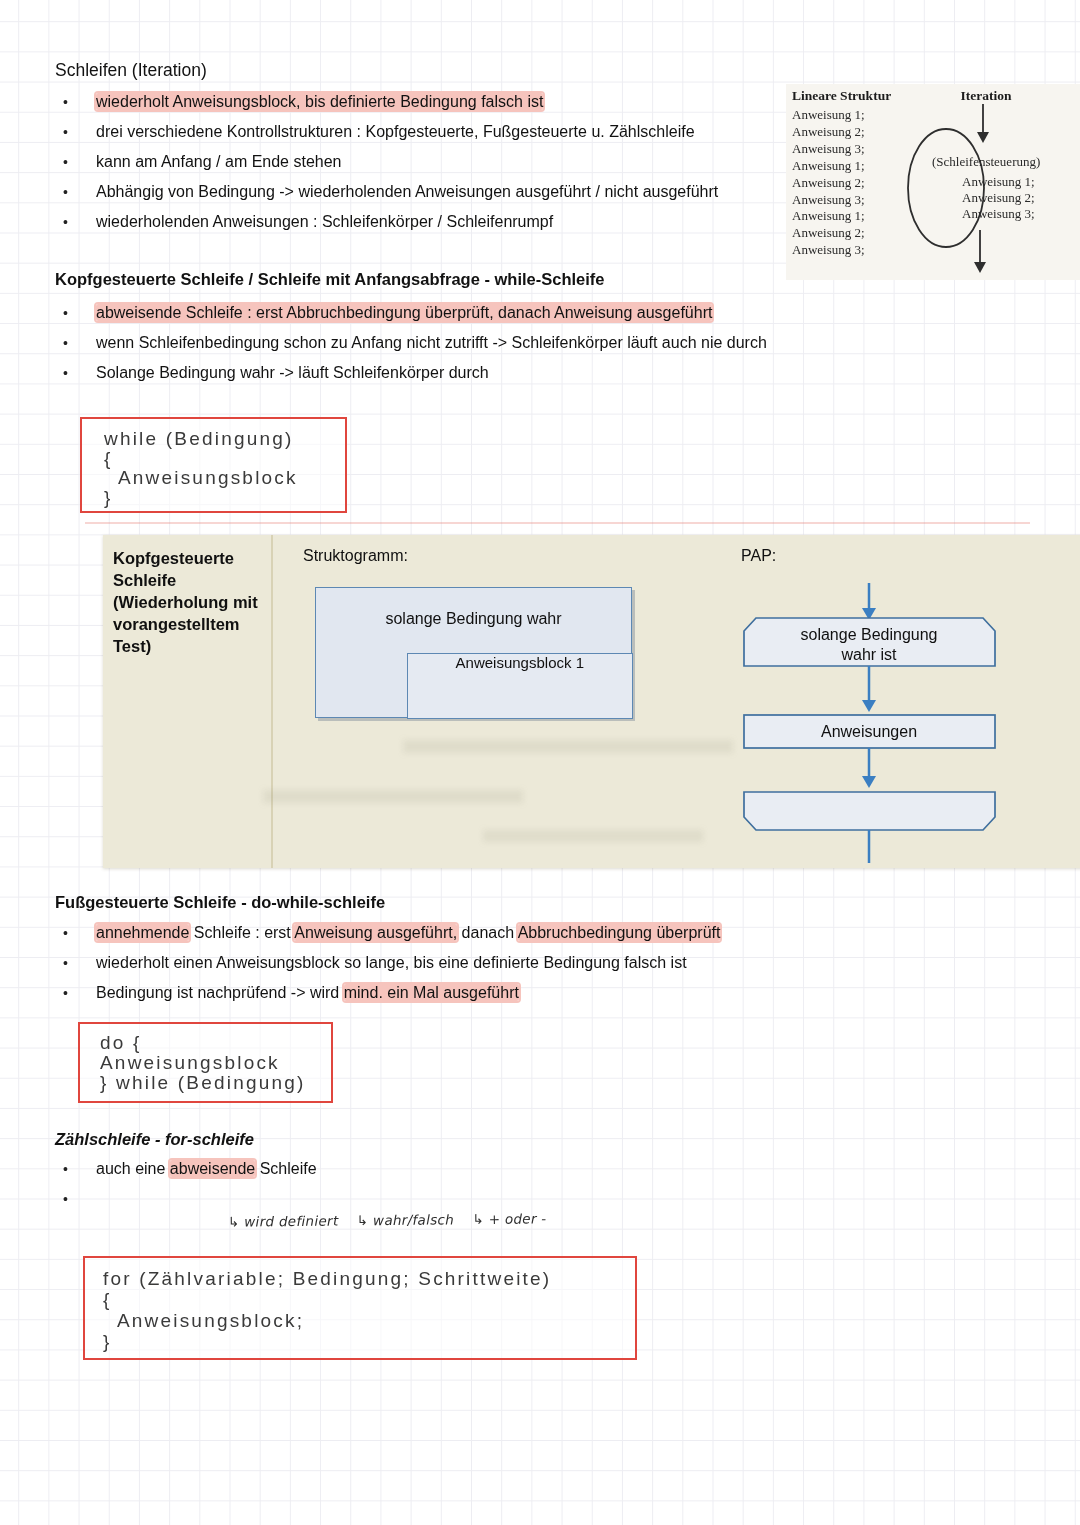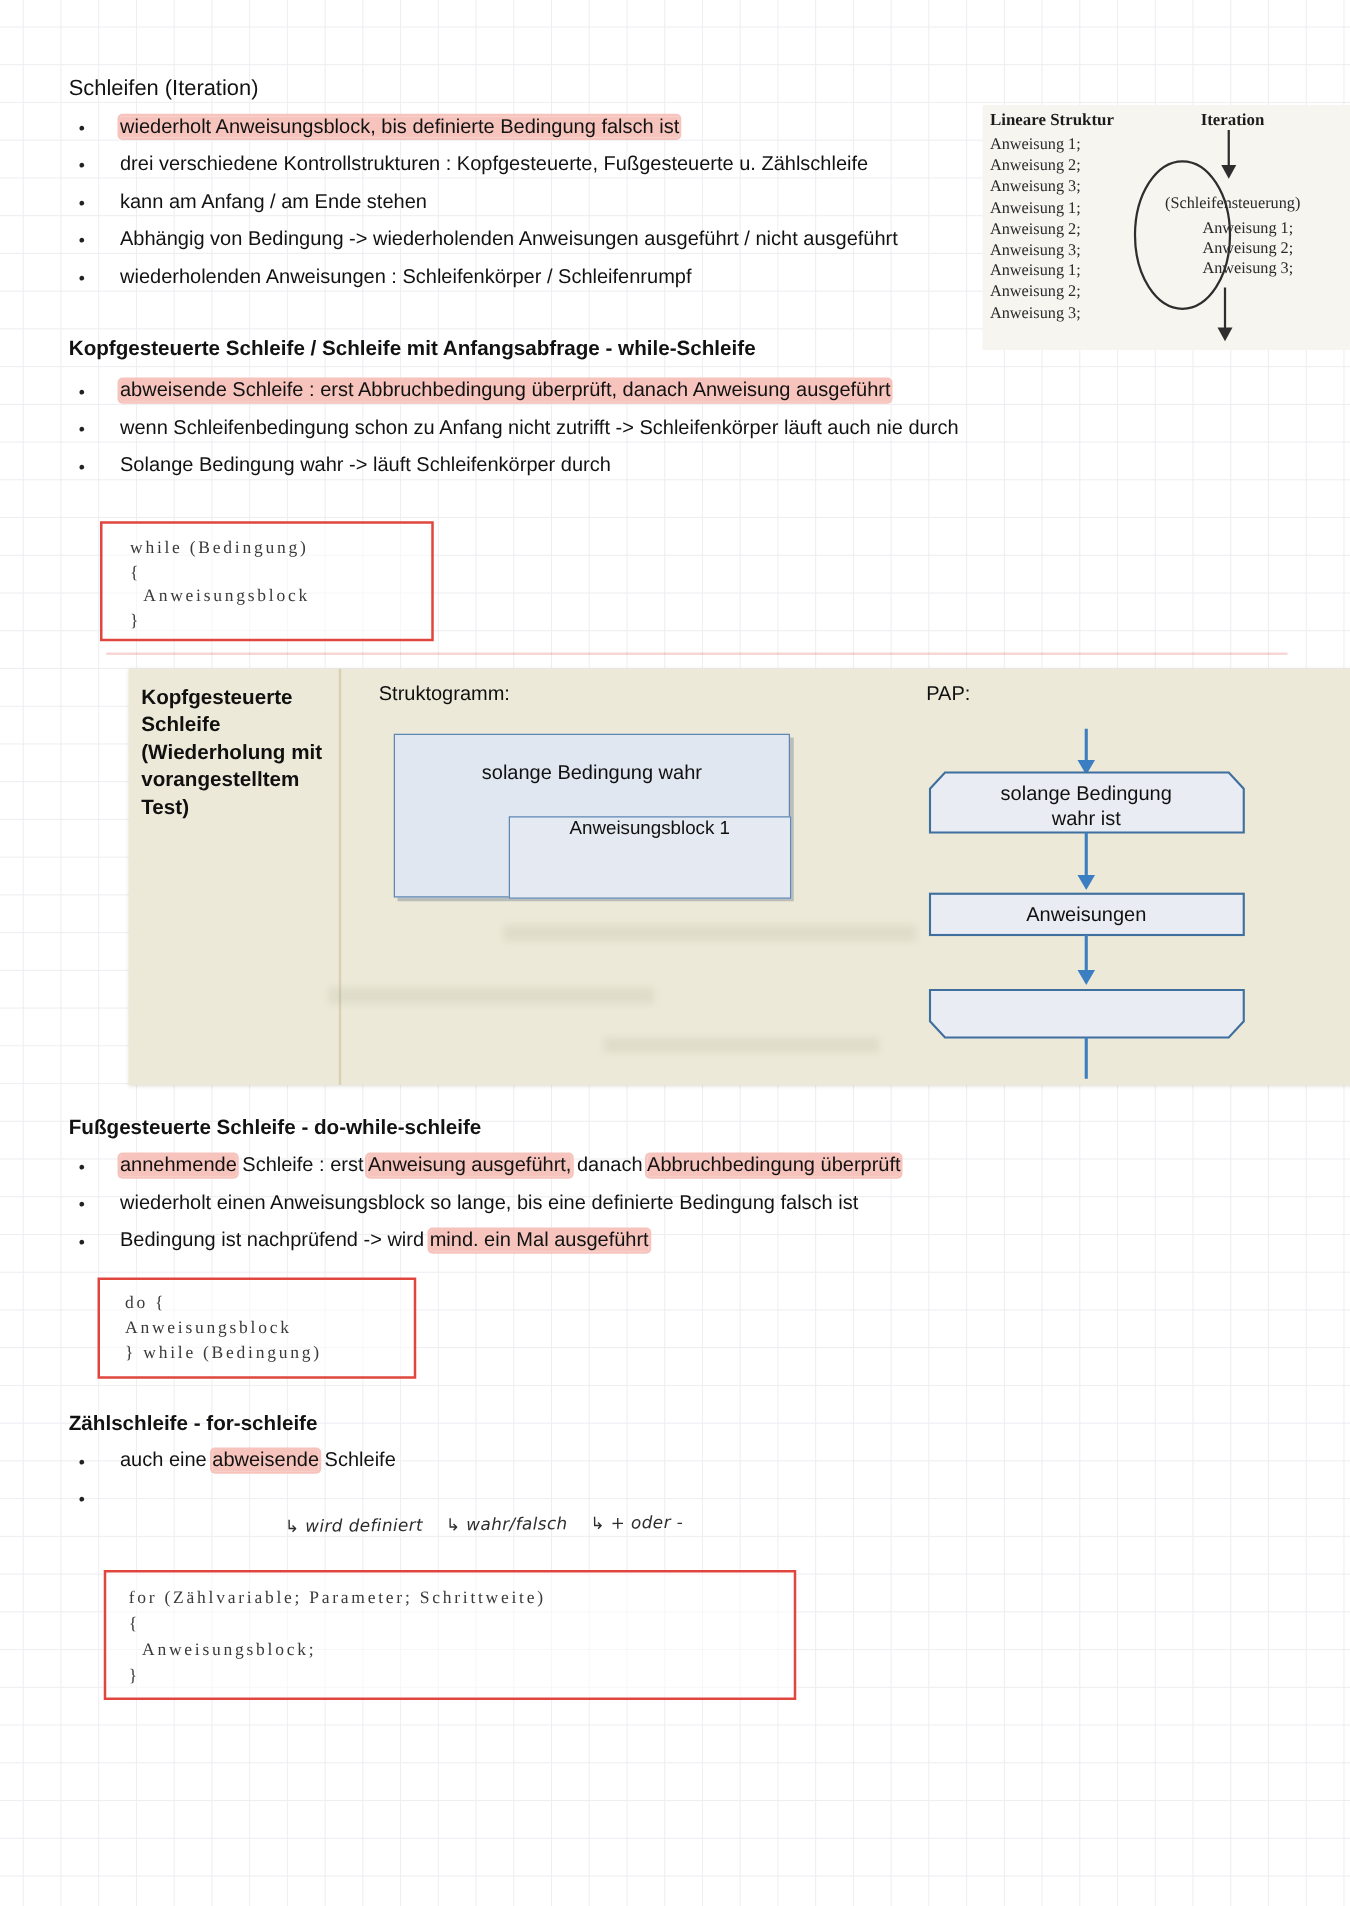--- a/index.html
+++ b/index.html
@@ -17,22 +17,22 @@
   .abs{position:absolute;}
   .h1{font-size:17.5px;font-weight:normal;}
   .h2{font-size:16.5px;font-weight:bold;}
   .bullets{display:block;}
   .bullet{display:flex;height:30px;align-items:center;font-size:16px;}
   .bullet .dot{width:33px;text-align:left;padding-left:8px;font-size:14px;color:#222;}
   .bullet .btext{white-space:pre;}
   .hl{background:#f6c4bd;box-shadow:0 0 0 2px #f6c4bd;border-radius:2px;}
   .codebox{
     border:2px solid #e0463e;background:rgba(255,255,255,0.55);
-    font-family:Liberation Serif, serif;
-    font-size:14px;letter-spacing:2.2px;color:#3a3a3a;box-sizing:border-box;
+    font-family:Liberation Sans, sans-serif;
+    font-size:19px;letter-spacing:2.2px;color:#3a3a3a;box-sizing:border-box;
   }
   .codebox .line{white-space:pre;}
   .cb1 .line{height:19.5px;line-height:19.5px;}
   .cb2 .line{height:20px;line-height:20px;}
   .cb3 .line{height:21px;line-height:21px;}
   .pinkline{background:rgba(231,128,118,0.32);}
 
   
   .scan-tr{background:#f7f5f0;font-family:"Liberation Serif","DejaVu Serif",serif;}
   .scan-tr .t{font-weight:bold;font-size:13.5px;color:#1c1c1c;}
@@ -195,32 +195,32 @@
       <span class="btext"><span>Bedingung ist nachprüfend -&gt; wird </span><span class="hl">mind. ein Mal ausgeführt</span></span>
     </div>
 </div>
 
 <div class="abs codebox cb2" style="left:78px;top:1022px;width:255px;height:81px;padding:9px 0 0 20px;">
     <div class="line">do {</div>
     <div class="line">Anweisungsblock</div>
     <div class="line">} while (Bedingung)</div>
   </div>
 
-<div class="abs h2" style="left:55px;top:1130px;">Zählschleife - for-schleife</div>
+<div class="abs h2" style="left:55px;top:1130px;font-style:italic;">Zählschleife - for-schleife</div>
 
 <div class="abs bullets" style="left:55px;top:1154px;width:860px;">
   <div class="bullet">
       <span class="dot">•</span>
       <span class="btext"><span>auch eine </span><span class="hl">abweisende</span><span> Schleife</span></span>
     </div>
   <div class="bullet">
       <span class="dot">•</span>
     </div>
 </div>
 
 <div class="abs handnote" style="left:228px;top:1212px;">↳ wird definiert    ↳ wahr/falsch    ↳ + oder -</div>
 
 <div class="abs codebox cb3" style="left:83px;top:1256px;width:554px;height:104px;padding:10px 0 0 18px;">
-    <div class="line">for (Zählvariable; Parameter; Schrittweite)</div>
+    <div class="line">for (Zählvariable; Bedingung; Schrittweite)</div>
     <div class="line">{</div>
     <div class="line">  Anweisungsblock;</div>
     <div class="line">}</div>
   </div>
 
 </body></html>

